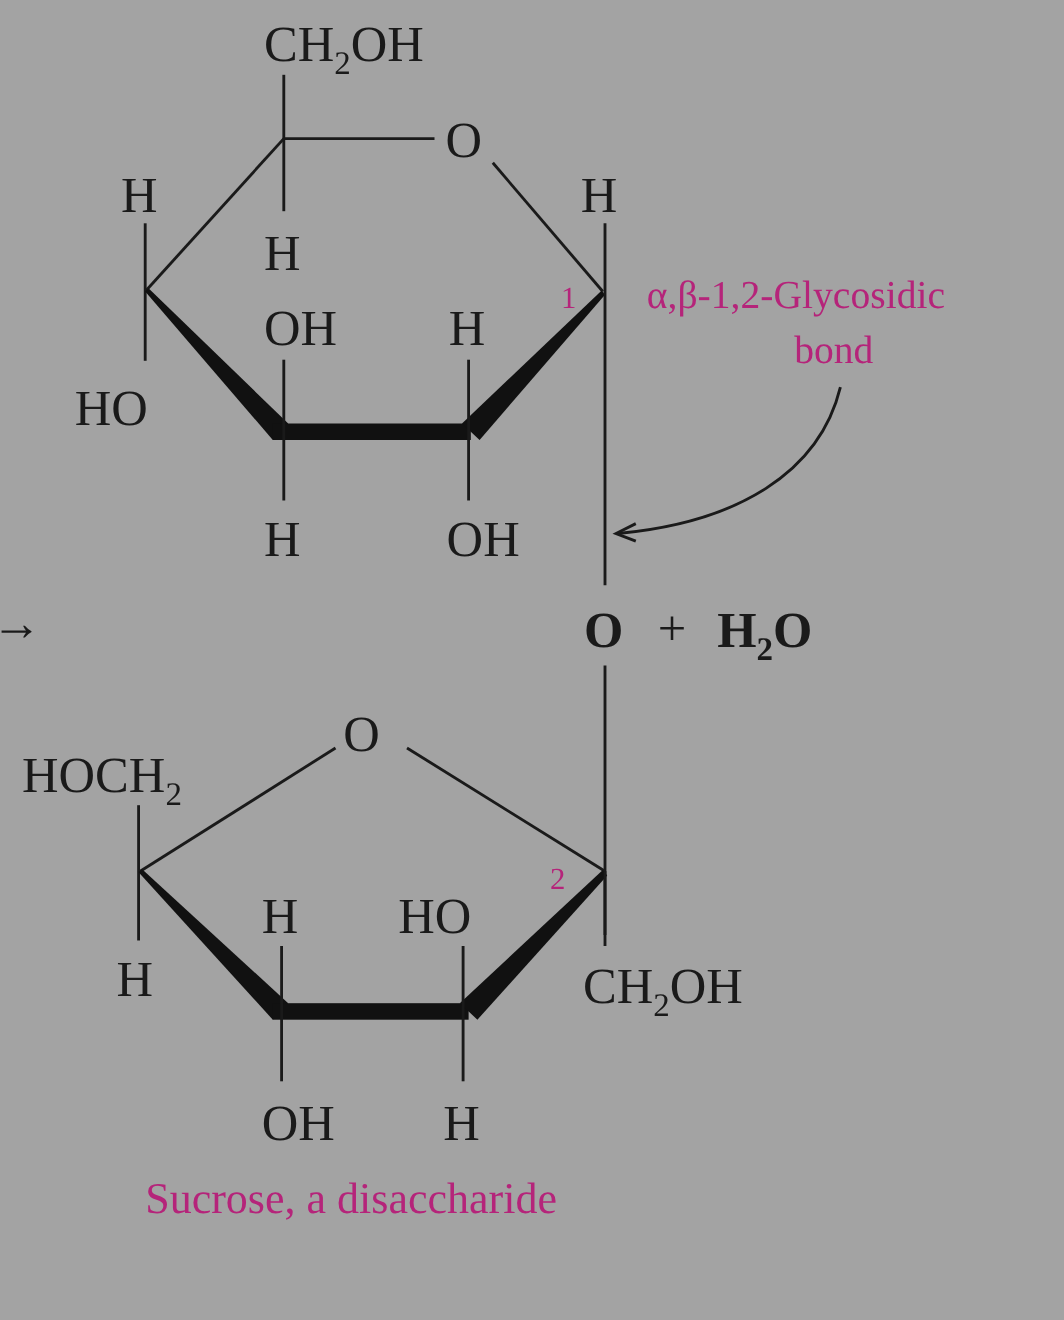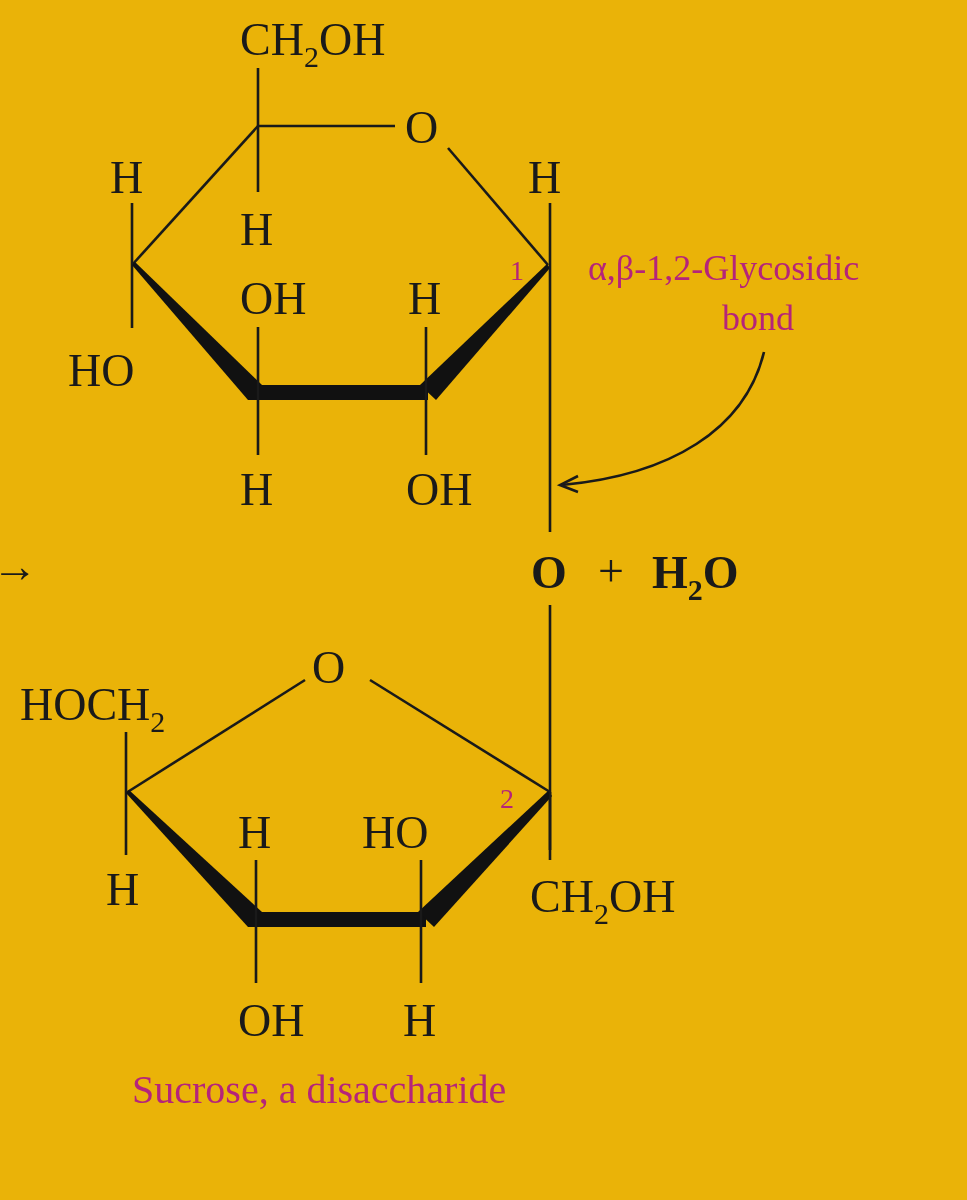--- a/index.html
+++ b/index.html
@@ -1,16 +1,16 @@
 <!DOCTYPE html>
 <html><head>
 <meta charset="utf-8">
 <style>
   html, body { margin: 0; padding: 0; background: #ffffff; }
-  #stage { position: relative; width: 967px; height: 1200px; overflow: hidden; background: #eab308; }
+  #stage { position: relative; width: 967px; height: 1200px; overflow: hidden; background: #a3a3a3; }
   svg { position: absolute; left: 0; top: 0; }
   .atom { font-family: "Liberation Serif", "DejaVu Serif", serif; font-size: 46px; fill: #1a1a1a; }
   .sub { font-size: 30px; }
   .bold { font-weight: bold; }
   .pink { font-family: "Liberation Serif", "DejaVu Serif", serif; fill: #b5247a; }
   .bond { stroke: #1a1a1a; stroke-width: 2.6; fill: none; stroke-linecap: butt; }
   .wedge { fill: #111111; stroke: none; }
 </style>
 </head>
 <body>

